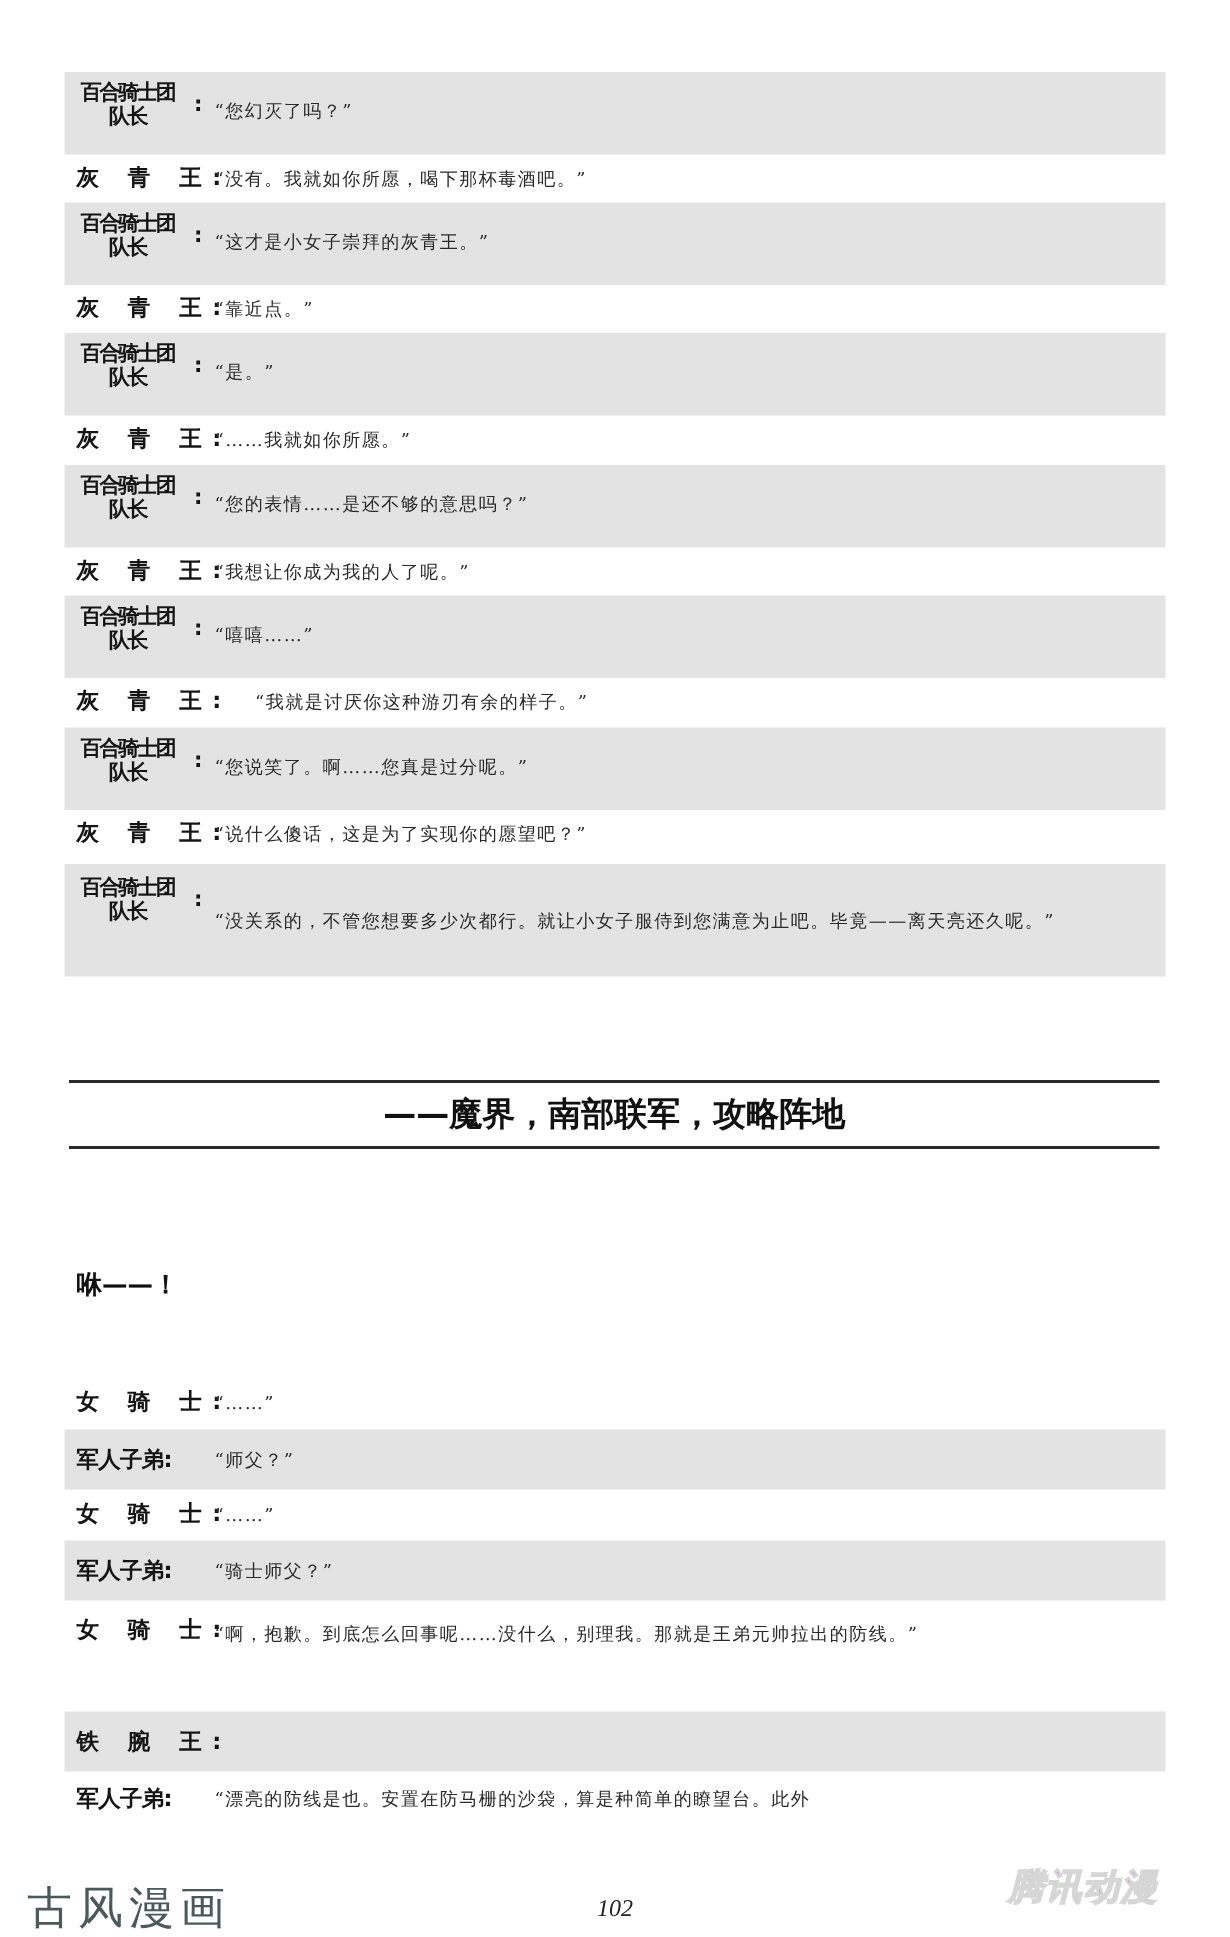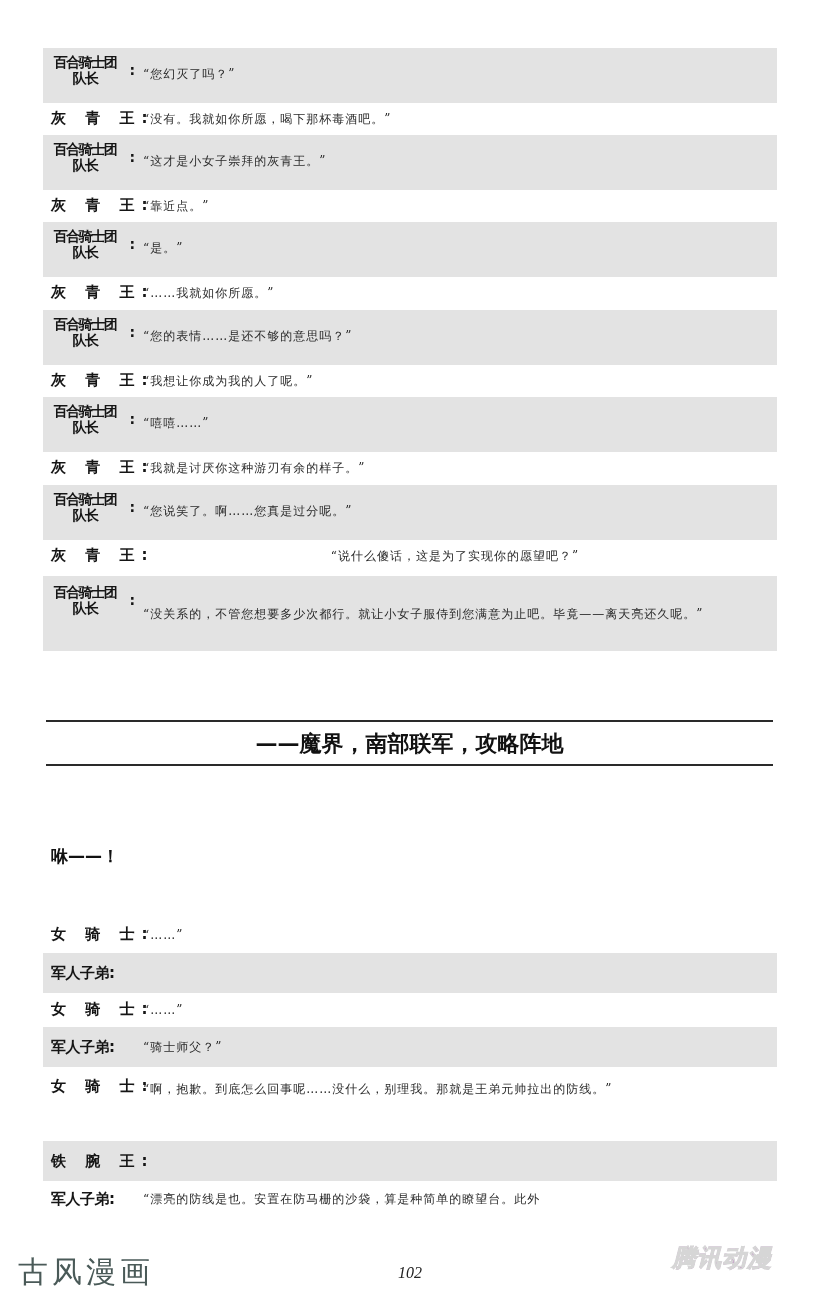--- a/index.html
+++ b/index.html
@@ -190,35 +190,35 @@
     <div class="speaker two-line" style="top:6px;">
       <div>百合骑士团</div>
       <div>队长</div>
       <span class="colon">:</span>
     </div>
     <div class="line-text" style="top:10px;">“嘻嘻……”</div>
   </div>
 
   <div class="row" style="top:452px;height:32px;">
     <div class="speaker spaced" style="top:6px;">灰 青 王:</div>
-    <div class="line-text" style="top:0px;">“我就是讨厌你这种游刃有余的样子。”</div>
+    <div class="line-text" style="top:0px;margin-left:27px;">“我就是讨厌你这种游刃有余的样子。”</div>
   </div>
 
   <div class="row shaded" style="top:485px;height:55px;">
     <div class="speaker two-line" style="top:6px;">
       <div>百合骑士团</div>
       <div>队长</div>
       <span class="colon">:</span>
     </div>
     <div class="line-text" style="top:10px;">“您说笑了。啊……您真是过分呢。”</div>
   </div>
 
   <div class="row" style="top:540px;height:32px;">
     <div class="speaker spaced" style="top:6px;">灰 青 王:</div>
-    <div class="line-text" style="top:0px;text-align:center;">“说什么傻话，这是为了实现你的愿望吧？”</div>
+    <div class="line-text" style="top:0px;">“说什么傻话，这是为了实现你的愿望吧？”</div>
   </div>
 
   <div class="row shaded" style="top:576px;height:75px;">
     <div class="speaker two-line" style="top:8px;">
       <div>百合骑士团</div>
       <div>队长</div>
       <span class="colon">:</span>
     </div>
     <div class="line-text" style="top:22px;right:16px;">“没关系的，不管您想要多少次都行。就让小女子服侍到您满意为止吧。毕竟——离天亮还久呢。”</div>
   </div>
@@ -229,20 +229,21 @@
 
   <div class="sfx">咻——！</div>
 
   <div class="row" style="top:918px;height:34px;">
     <div class="speaker spaced" style="top:7px;">女 骑 士:</div>
     <div class="line-text" style="top:1px;">“……”</div>
   </div>
 
   <div class="row shaded" style="top:953px;height:40px;">
     <div class="speaker" style="top:11px;letter-spacing:-0.5px;">军人子弟:</div>
+    <div class="line-text" style="top:4px;">“师父？”</div>
   </div>
 
   <div class="row" style="top:993px;height:34px;">
     <div class="speaker spaced" style="top:7px;">女 骑 士:</div>
     <div class="line-text" style="top:1px;">“……”</div>
   </div>
 
   <div class="row shaded" style="top:1027px;height:40px;">
     <div class="speaker" style="top:11px;letter-spacing:-0.5px;">军人子弟:</div>
     <div class="line-text" style="top:4px;">“骑士师父？”</div>

